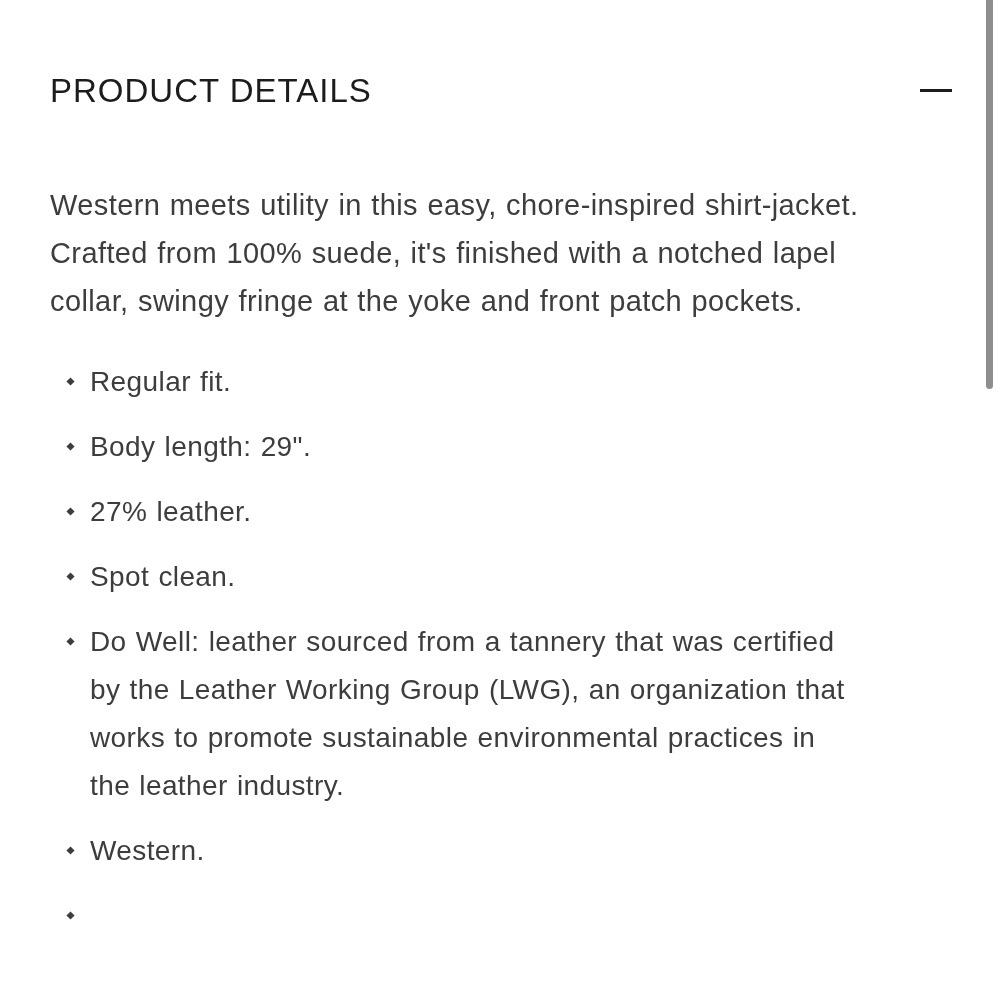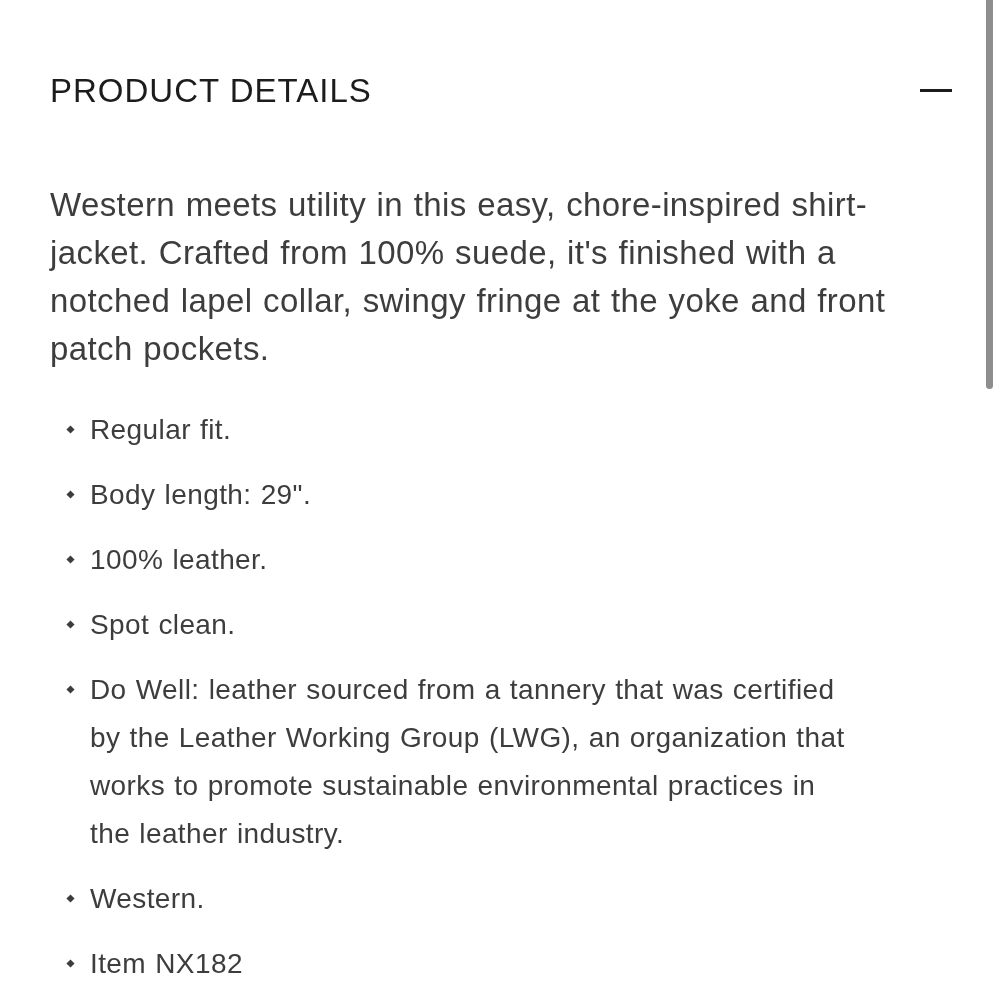--- a/index.html
+++ b/index.html
@@ -51,21 +51,21 @@
     cursor: pointer;
   }
   .minus-bar {
     display: block;
     width: 32px; height: 3px;
     background: var(--heading);
   }
   .description {
     margin-top: 74px;
     max-width: 845px;
-    font-size: 33px;
+    font-size: 29px;
     line-height: 48px;
     letter-spacing: 0.4px;
     word-spacing: 1px;
     color: var(--body);
   }
   .details-list {
     list-style: none;
     margin-top: 33px;
   }
   .details-list li {
@@ -101,21 +101,21 @@
       <button class="collapse-button" aria-label="Collapse section">
         <span class="minus-bar"></span>
       </button>
     </div>
 
     <p class="description">Western meets utility in this easy, chore-inspired shirt-jacket. Crafted from 100% suede, it's finished with a notched lapel collar, swingy fringe at the yoke and front patch pockets.</p>
 
     <ul class="details-list">
         <li><span class="diamond"></span><span>Regular fit.</span></li>
         <li><span class="diamond"></span><span>Body length: 29".</span></li>
-        <li><span class="diamond"></span><span>100% leather.</span></li>
+        <li><span class="diamond"></span><span>27% leather.</span></li>
         <li><span class="diamond"></span><span>Spot clean.</span></li>
         <li><span class="diamond"></span><span>Do Well: leather sourced from a tannery that was certified by the Leather Working Group (LWG), an organization that works to promote sustainable environmental practices in the leather industry.</span></li>
         <li><span class="diamond"></span><span>Western.</span></li>
-        <li><span class="diamond"></span><span>Item NX182</span></li>
+        <li><span class="diamond"></span></li>
       </ul>
 
   </div>
 </div>
 
 </body></html>

